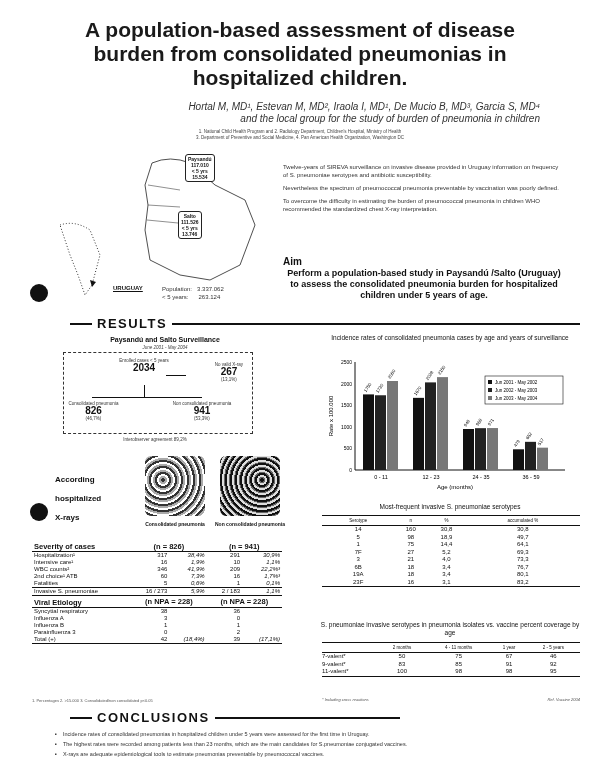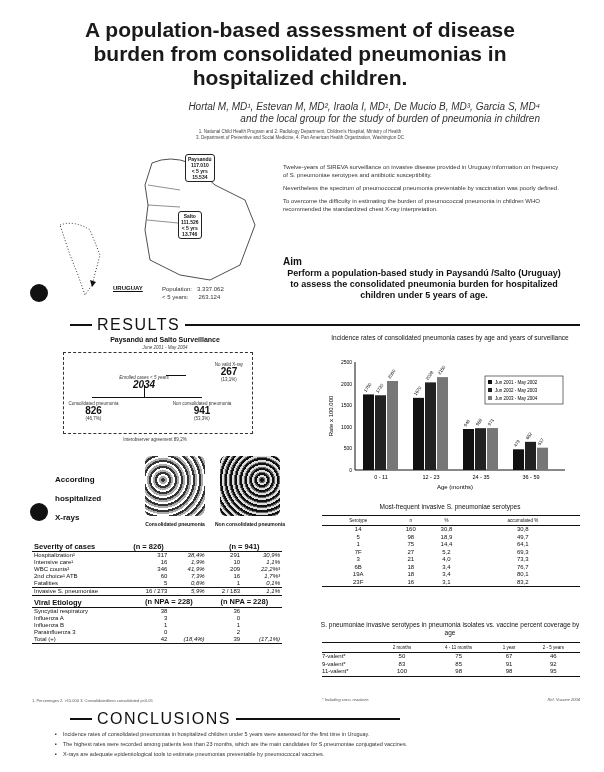--- a/index.html
+++ b/index.html
@@ -9,21 +9,21 @@
   .authors { left: 60px; top: 101px; width: 480px; text-align: right; font-style: italic; font-size: 10px; line-height: 12px; color: #333; }
   .affil { left: 100px; top: 129px; width: 400px; text-align: center; font-size: 4.5px; line-height: 6px; color: #444; }
   .map { left: 30px; top: 145px; width: 230px; height: 150px; }
   .mapbox { font-size: 5px; line-height: 6px; text-align: center; border: 1px solid #222; border-radius: 3px; background: #fff; padding: 1px 2px; position: absolute; font-weight: bold; }
   .country { left: 113px; top: 285px; font-size: 6px; font-weight: bold; text-decoration: underline; }
   .pop { left: 162px; top: 285px; font-size: 6px; line-height: 8px; color: #333; }
   .intro { left: 283px; top: 163px; width: 282px; font-size: 6px; line-height: 8px; color: #333; }
   .intro p { margin-bottom: 5px; }
   .aim-h { left: 283px; top: 256px; width: 282px; text-align: left; font-size: 10px; font-weight: bold; }
   .aim-t { left: 283px; top: 268px; width: 282px; text-align: center; font-size: 9px; font-weight: bold; line-height: 11px; }
-  .section-h { font-size: 16px; font-weight: 400; letter-spacing: 1.5px; display: flex; align-items: center; }
+  .section-h { font-size: 13px; font-weight: 700; letter-spacing: 1.5px; display: flex; align-items: center; }
   .section-h .line1 { width: 22px; height: 2px; background: #111; margin-right: 5px; }
   .section-h .line2 { flex: 1; height: 2px; background: #111; margin-left: 5px; }
   .dot { width: 18px; height: 18px; border-radius: 50%; background: #111; }
   .surv-h { left: 65px; top: 336px; width: 200px; text-align: center; font-size: 7px; font-weight: bold; }
   .surv-s { left: 65px; top: 345px; width: 200px; text-align: center; font-size: 4.5px; font-style: italic; color: #444; }
   .flow { left: 63px; top: 352px; width: 190px; height: 82px; border: 1px dashed #333; }
   .fn { position: absolute; text-align: center; font-size: 4.5px; line-height: 5px; color: #333; }
   .fn .big { font-size: 10px; font-weight: 900; line-height: 10px; color: #111; }
   .chart-title { left: 330px; top: 334px; width: 240px; text-align: center; font-size: 6.5px; line-height: 8px; }
   .chart { left: 325px; top: 352px; width: 245px; height: 140px; }
@@ -101,21 +101,21 @@
 
 <div class="abs section-h" style="left:70px;top:316px;width:510px;">
   <span class="line1"></span>
     <span>RESULTS</span>
     <span class="line2"></span>
 </div>
 
 <div class="abs surv-h">Paysandú and Salto Surveillance</div>
 <div class="abs surv-s">June 2001 - May 2004</div>
 <div class="abs flow">
-  <div class="fn" style="left:55px;top:22px;width:50px;font-style:italic;">
+  <div class="fn" style="left:55px;top:5px;width:50px;">
     <div>Enrolled cases &lt; 5 years</div>
     <div class="big">2034</div>
   </div>
   <div style="position:absolute;left:102px;top:22px;width:20px;height:1px;background:#111;"></div>
   <div class="fn" style="left:140px;top:9px;width:50px;">
     <div>No valid X-ray</div>
     <div class="big">267</div>
     <div>(13,1%)</div>
   </div>
   <div style="position:absolute;left:80px;top:32px;width:1px;height:12px;background:#111;"></div>
@@ -190,21 +190,21 @@
 <div class="abs dot" style="left:30px;top:503px;"></div>
 <div class="xray" style="left:145px;top:456px;"></div>
 <div class="xray xray2" style="left:220px;top:456px;"></div>
 <div class="xcap" style="left:140px;top:521px;">Consolidated pneumonia</div>
 <div class="xcap" style="left:215px;top:521px;">Non consolidated pneumonia</div>
 
 <table class="abs sev">
   <tbody>
       <tr class="hd">
         <td>Severity of cases</td>
-        <td colspan="2" style="text-align:left">(n = 826)</td>
+        <td colspan="2" style="text-align:center">(n = 826)</td>
         <td colspan="2" style="text-align:center">(n = 941)</td>
       </tr>
   <tr>
         <td>Hospitalization¹</td>
         <td class="num">317</td>
         <td class="it">38,4%</td>
         <td class="num">291</td>
         <td class="it">30,9%</td>
       </tr>
   <tr>

